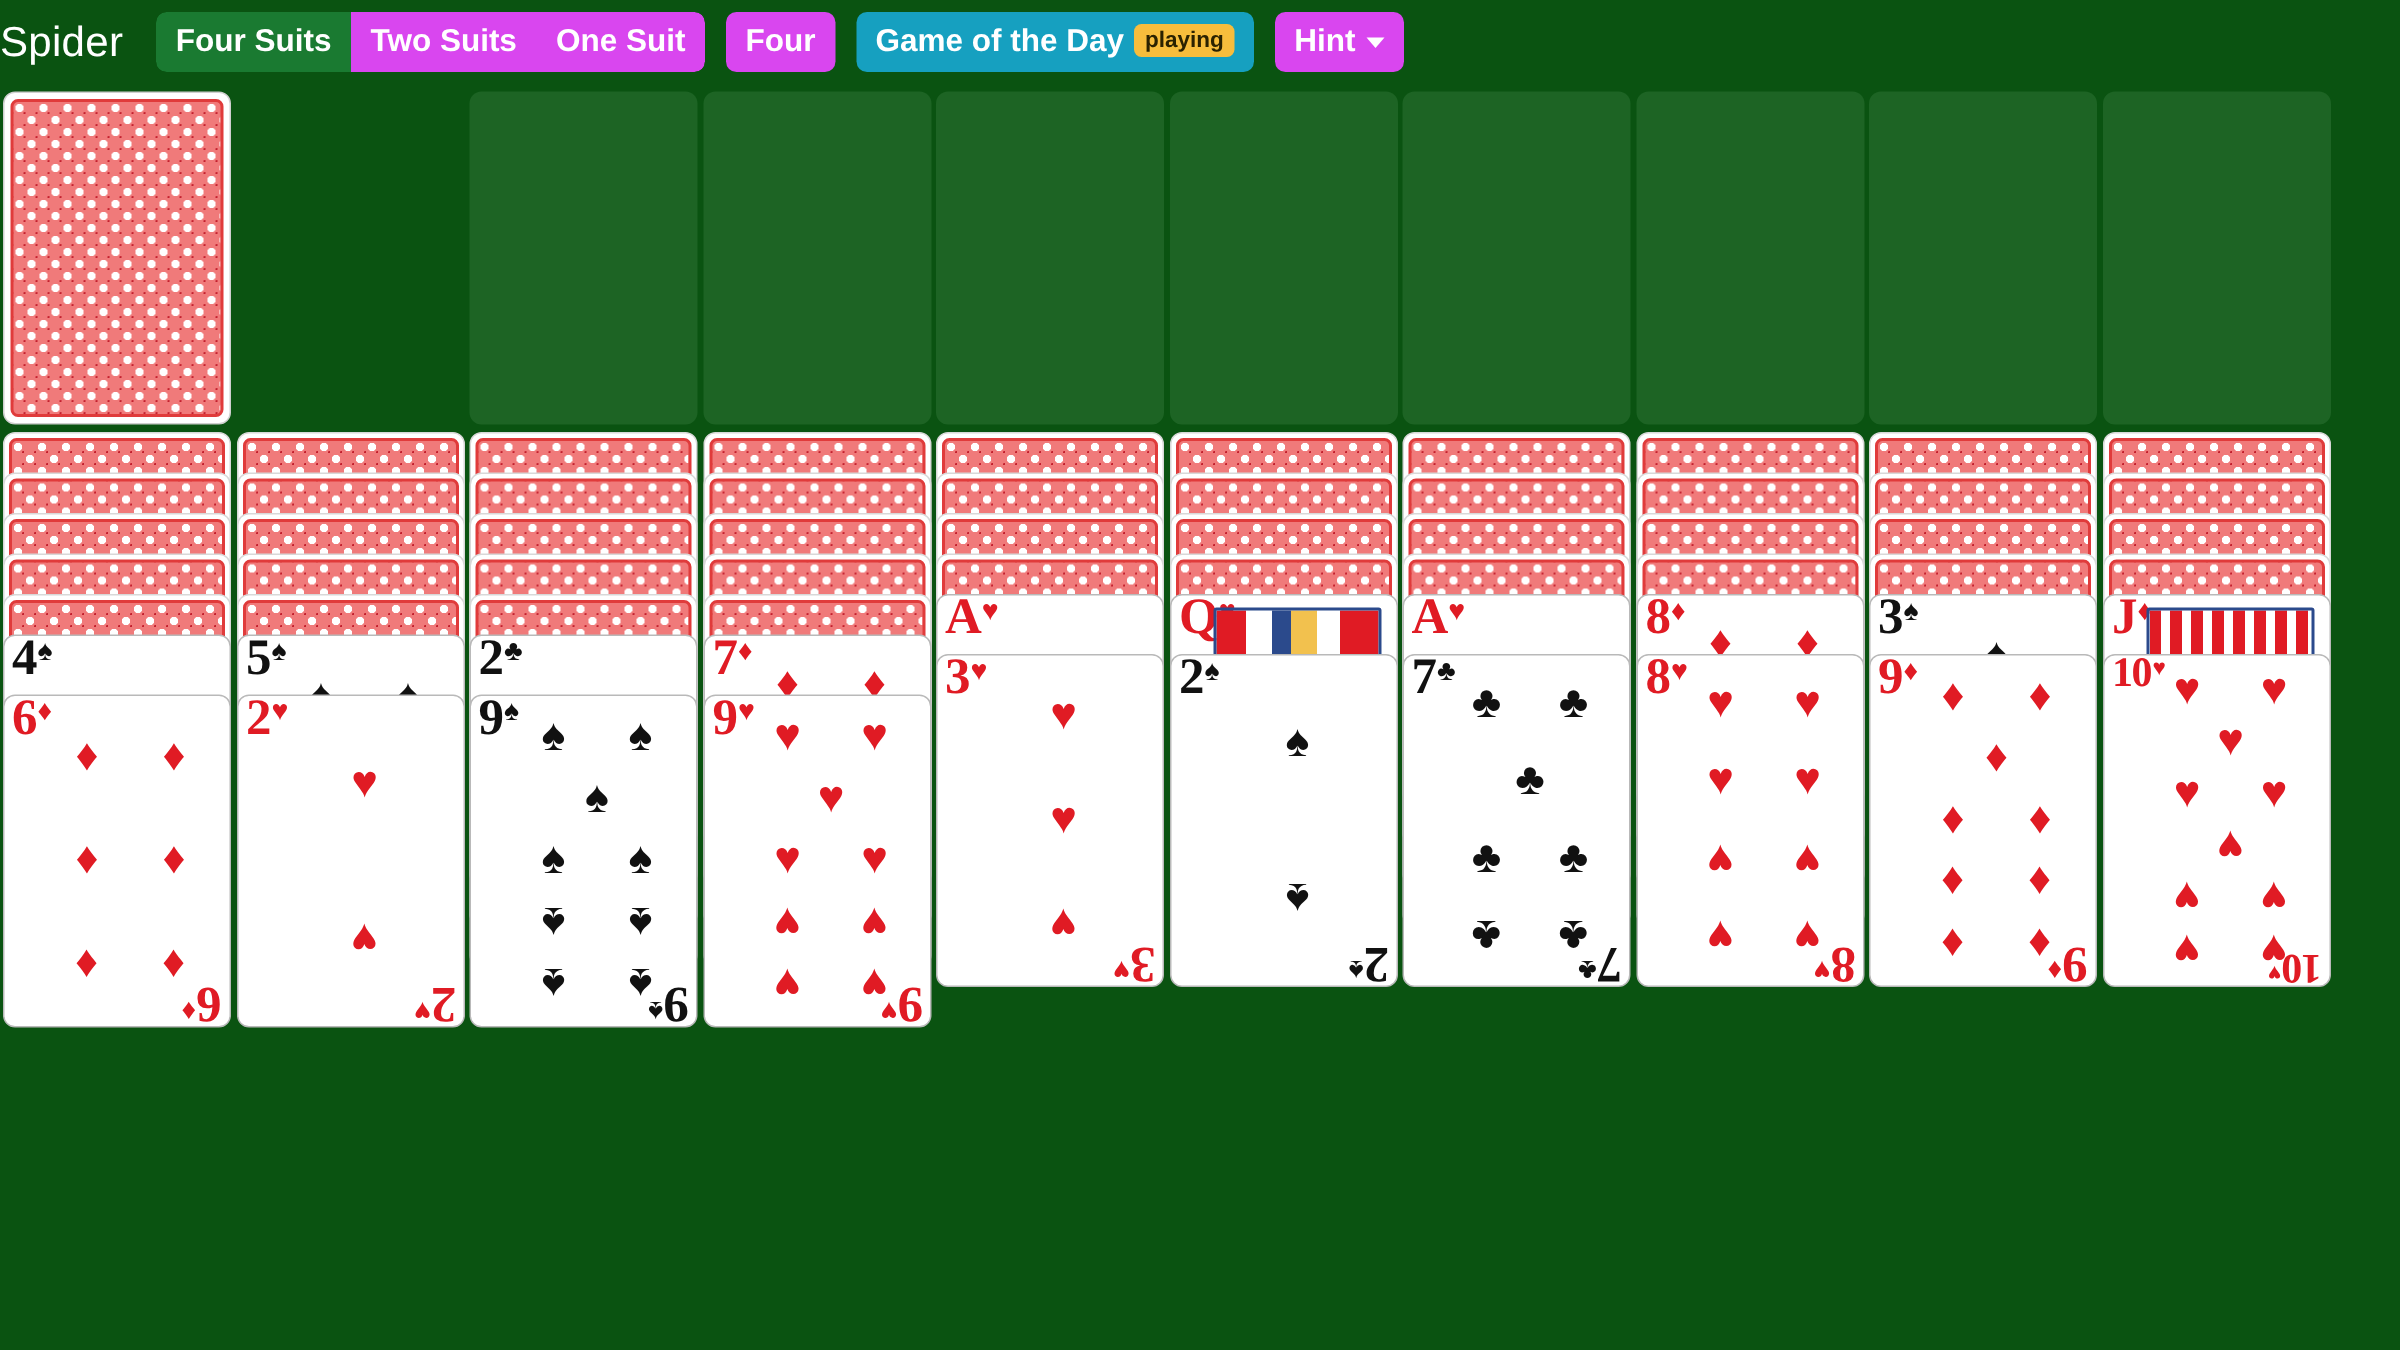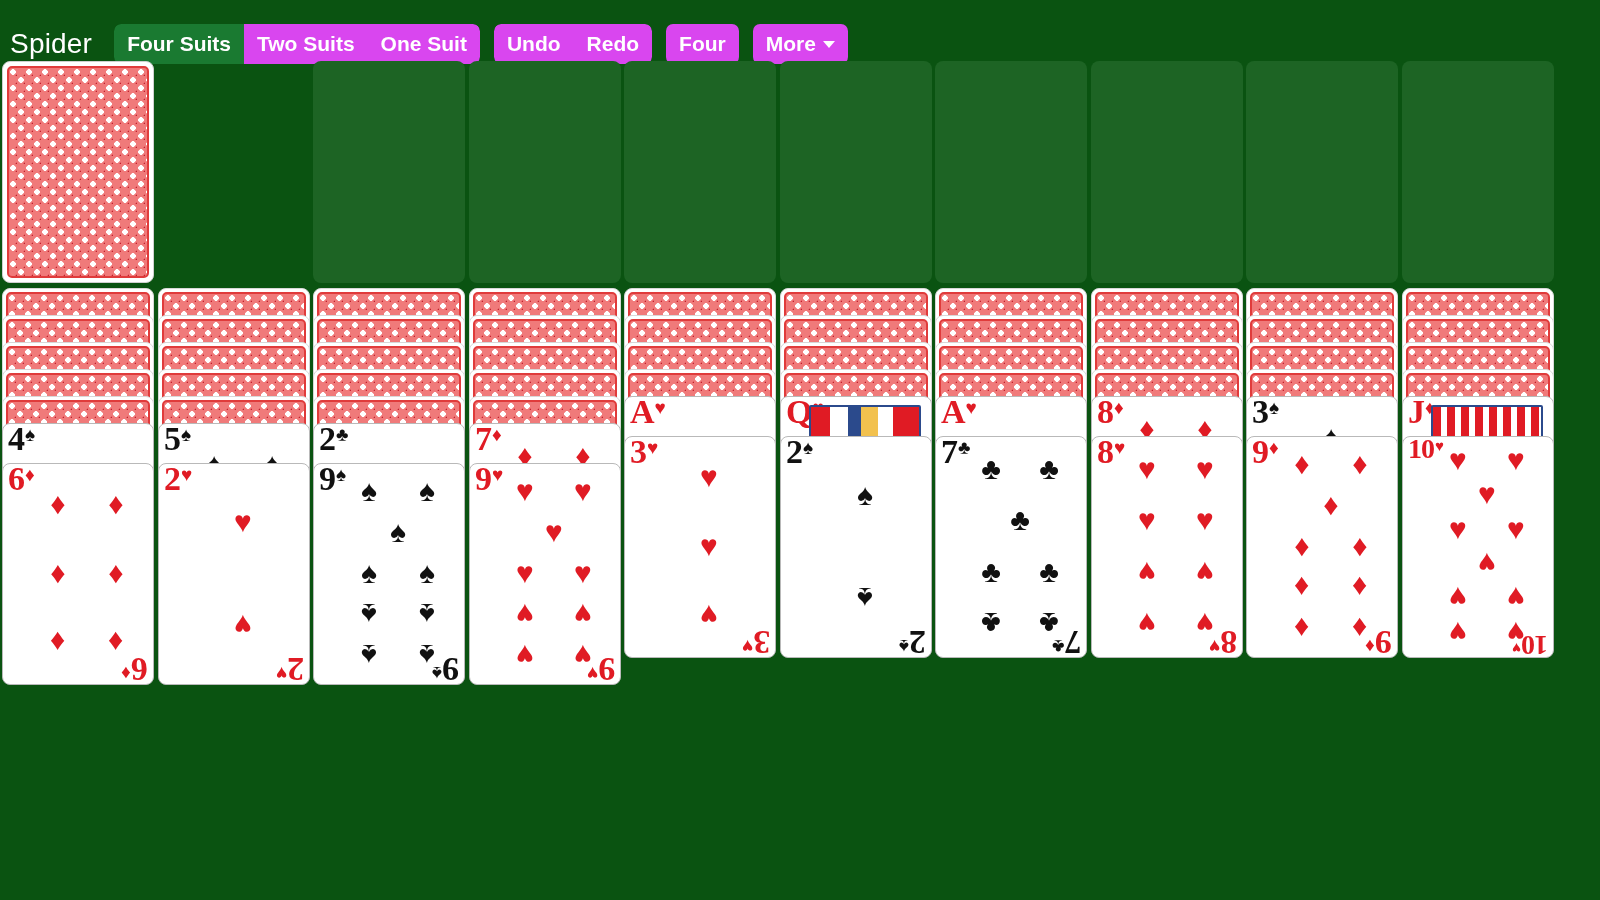--- a/index.html
+++ b/index.html
@@ -5,24 +5,23 @@
   * { box-sizing: border-box; margin: 0; padding: 0; }
   html, body {
     width: 1600px; height: 900px;
     background: #0a5311;
     font-family: "Liberation Sans", sans-serif;
     overflow: hidden;
   }
 
   
   #toolbar {
-    position: absolute; left: 0; top: 16px;
+    position: absolute; left: 0; top: 0;
     width: 1600px; height: 56px;
     display: flex; align-items: center;
-    padding-left: 10px;
   }
   #app-title {
     color: #ffffff;
     font-size: 28px;
     font-weight: 400;
     letter-spacing: 0.2px;
     margin-right: 22px;
     white-space: nowrap;
   }
   .btn-group {
@@ -176,36 +175,32 @@
     </button>
     <button class="btn">
       <span>Two Suits</span>
     </button>
     <button class="btn">
       <span>One Suit</span>
     </button>
   </div>
 
 
-  <div class="btn-group">
-    <button class="btn">
-      <span>Undo</span>
-    </button>
-    <button class="btn">
-      <span>Redo</span>
-    </button>
-  </div>
 
   <button class="btn sep">
     <span>Four</span>
   </button>
 
+  <button class="btn accent sep">
+    <span>Game of the Day</span>
+    <span class="badge">playing</span>
+  </button>
 
   <button class="btn">
-    <span>More</span>
+    <span>Hint</span>
     <span class="caret"></span>
   </button>
 </div>
 
 <div id="board">
   <div class="slot-row" id="slot-row">
     <div class="stock">
       <div class="cardback-fill"></div>
     </div>
   <div class="slot" style="left: 313px;"></div>

